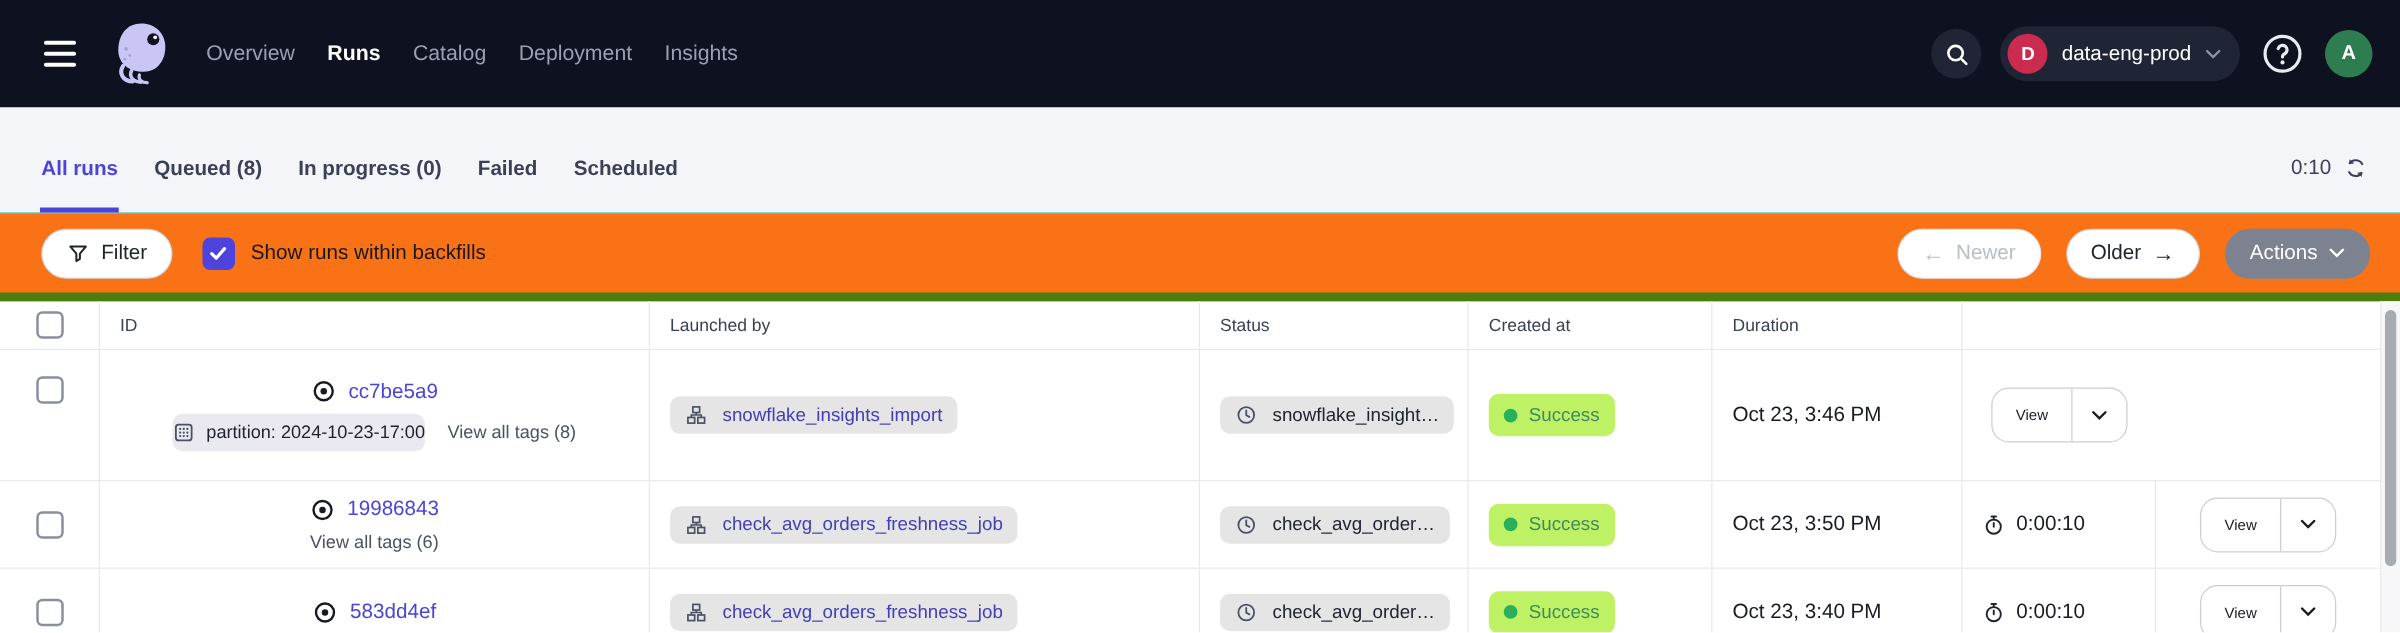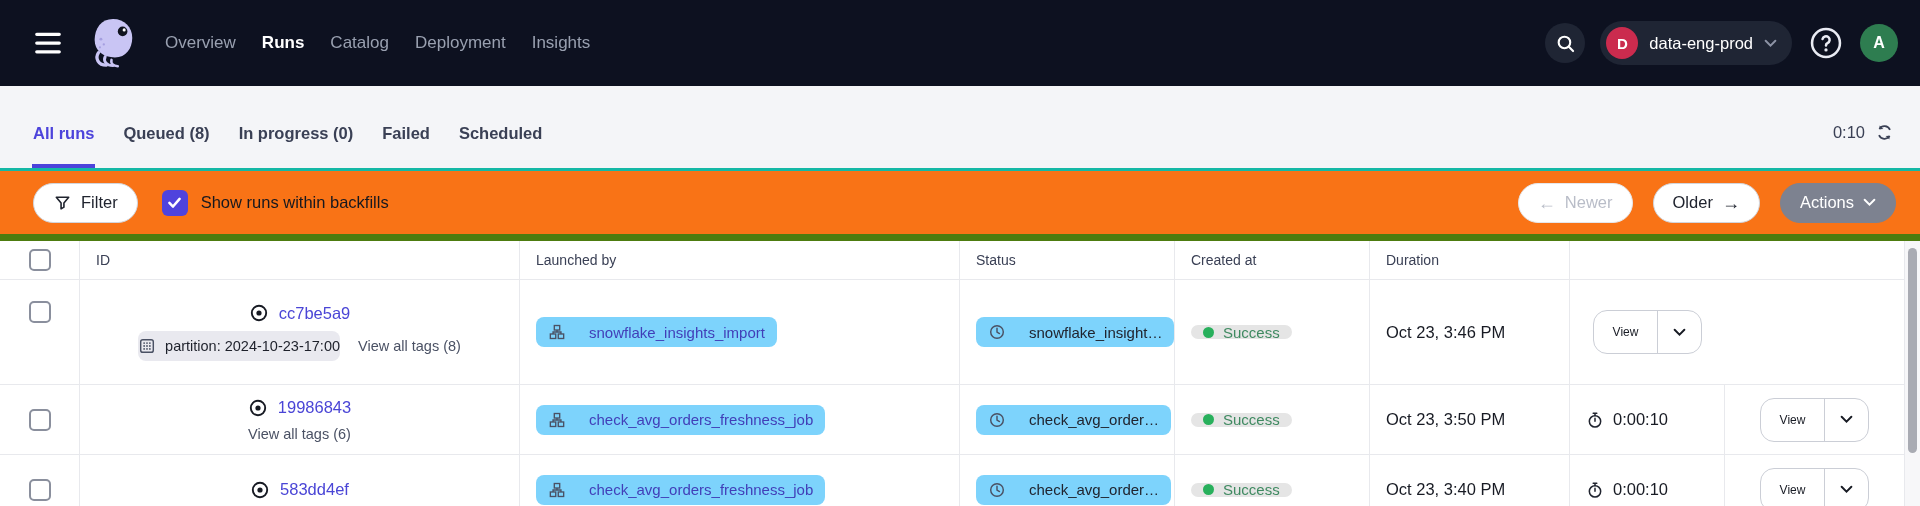--- a/index.html
+++ b/index.html
@@ -16,21 +16,21 @@
   .topnav-right { margin-left:auto; display:flex; align-items:center; gap:15px; }
   .iconbtn { width:40px; height:40px; border-radius:50%; background:#1F2534; display:flex; align-items:center; justify-content:center; color:#fff; cursor:pointer; }
   .deploy-pill { height:44px; border-radius:22px; background:#1F2534; display:flex; align-items:center; gap:11px; padding:0 15px 0 6px; cursor:pointer; }
   .deploy-badge { width:32px; height:32px; border-radius:50%; background:#CB2B4E; color:#fff; font-weight:700; font-size:15px; display:flex; align-items:center; justify-content:center; }
   .deploy-name { color:#fff; font-size:16.5px; }
   .chev { color:#8D93A5; display:flex; }
   .helpbtn { width:38px; height:38px; color:#E9EBF3; display:flex; align-items:center; justify-content:center; cursor:pointer; }
   .avatar { width:38px; height:38px; border-radius:50%; background:#2E7D50; color:#fff; font-size:16px; font-weight:700; display:flex; align-items:center; justify-content:center; cursor:pointer; }
 
   
-  .tabstrip { height:85px; background:#F4F5F8; border-bottom:3px solid #14b8a6; position:relative; display:flex; align-items:flex-end; padding-left:32px; }
+  .tabstrip { height:85px; background:#F4F5F8; border-bottom:1px solid #14b8a6; position:relative; display:flex; align-items:flex-end; padding-left:32px; }
   .tabs { display:flex; gap:27px; }
   .tab { font-size:16.5px; font-weight:700; color:#3A4055; padding:0 1px 20px 1px; border-bottom:4px solid transparent; cursor:pointer; line-height:22px; }
   .tab.active { color:#4C43DB; border-bottom-color:#4C43DB; }
   .refresh { position:absolute; right:26px; bottom:26px; display:flex; align-items:center; gap:10px; color:#3A4055; font-size:16.5px; }
   .refresh svg { color:#3A4055; }
 
   
   .toolbar { height:70px; border-bottom:7px solid #4d7c0f; background:#f97316; display:flex; align-items:center; padding:0 24px 0 33px; }
   .btn { display:inline-flex; align-items:center; gap:9px; height:40px; padding:0 19px; border:1px solid #D2D5DC; border-radius:20px; font-size:16.5px; color:#20242F; background:#fff; cursor:pointer; white-space:nowrap; }
   .btn .arrow { font-size:18px; line-height:1; }
@@ -54,24 +54,24 @@
   .trow.r1 .cellcheck { align-items:flex-start; padding-top:21px; }
   .checkbox { width:22px; height:22px; border:2px solid #8A8F9D; border-radius:5px; background:#fff; cursor:pointer; }
   .id-cell { flex-direction:column; align-items:center; justify-content:center; gap:8px; }
   .id-line { display:flex; align-items:center; gap:10px; }
   .runstatus { color:#171A23; display:flex; }
   .run-link { color:#4A45D6; font-size:16.5px; cursor:pointer; }
   .tag-line { display:flex; align-items:center; gap:18px; }
   .tag-pill { display:flex; align-items:center; gap:9px; background:#E9E9EF; border-radius:8px; height:30px; padding:0 0; font-size:14.5px; color:#1E212B; }
   .tag-pill .picon, .pill .picon { color:#4A5164; display:flex; }
   .tags-link { font-size:14.5px; color:#4A5164; cursor:pointer; }
-  .pill { display:inline-flex; align-items:center; gap:23px; background:#7dd3fc; border-radius:8px; height:30px; padding:0 12px; font-size:15px; white-space:nowrap; cursor:pointer; }
+  .pill { display:inline-flex; align-items:center; gap:12px; background:#e5e5e5; border-radius:8px; height:30px; padding:0 12px; font-size:15px; white-space:nowrap; cursor:pointer; }
   .pill.target { color:#413EB8; }
   .pill.launch { color:#20242F; }
-  .status-pill { display:inline-flex; align-items:center; gap:9px; background:#e5e5e5; border-radius:8px; height:14px; padding:0 12px; font-size:15px; color:#3F8A61; }
+  .status-pill { display:inline-flex; align-items:center; gap:9px; background:#bef264; border-radius:8px; height:34px; padding:0 12px; font-size:15px; color:#3F8A61; }
   .dot { width:11px; height:11px; border-radius:50%; background:#28B05C; }
   .created { font-size:16.5px; color:#181B24; }
   .duration { display:flex; align-items:center; gap:9px; font-size:16.5px; color:#181B24; }
   .duration svg { color:#20242F; }
   .actions-cell { justify-content:center; }
   .view-btn { display:flex; height:44px; border:1px solid #CBCED6; border-radius:14px; overflow:hidden; background:#fff; }
   .view-main { padding:0 19px; display:flex; align-items:center; font-size:12px; color:#181B24; cursor:pointer; }
   .view-caret { width:44px; border-left:1px solid #CBCED6; display:flex; align-items:center; justify-content:center; color:#181B24; cursor:pointer; }
 
   

